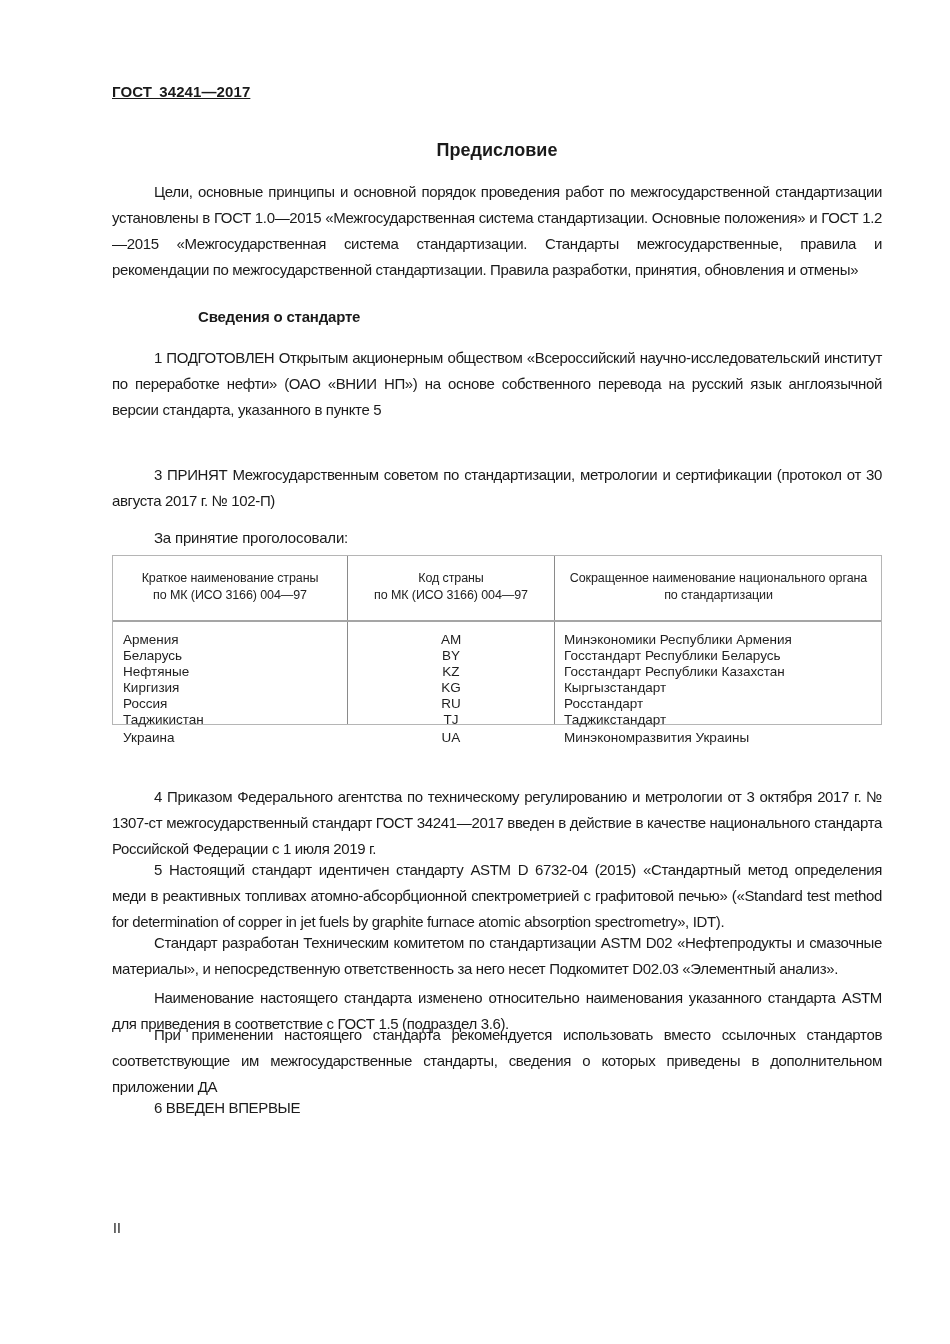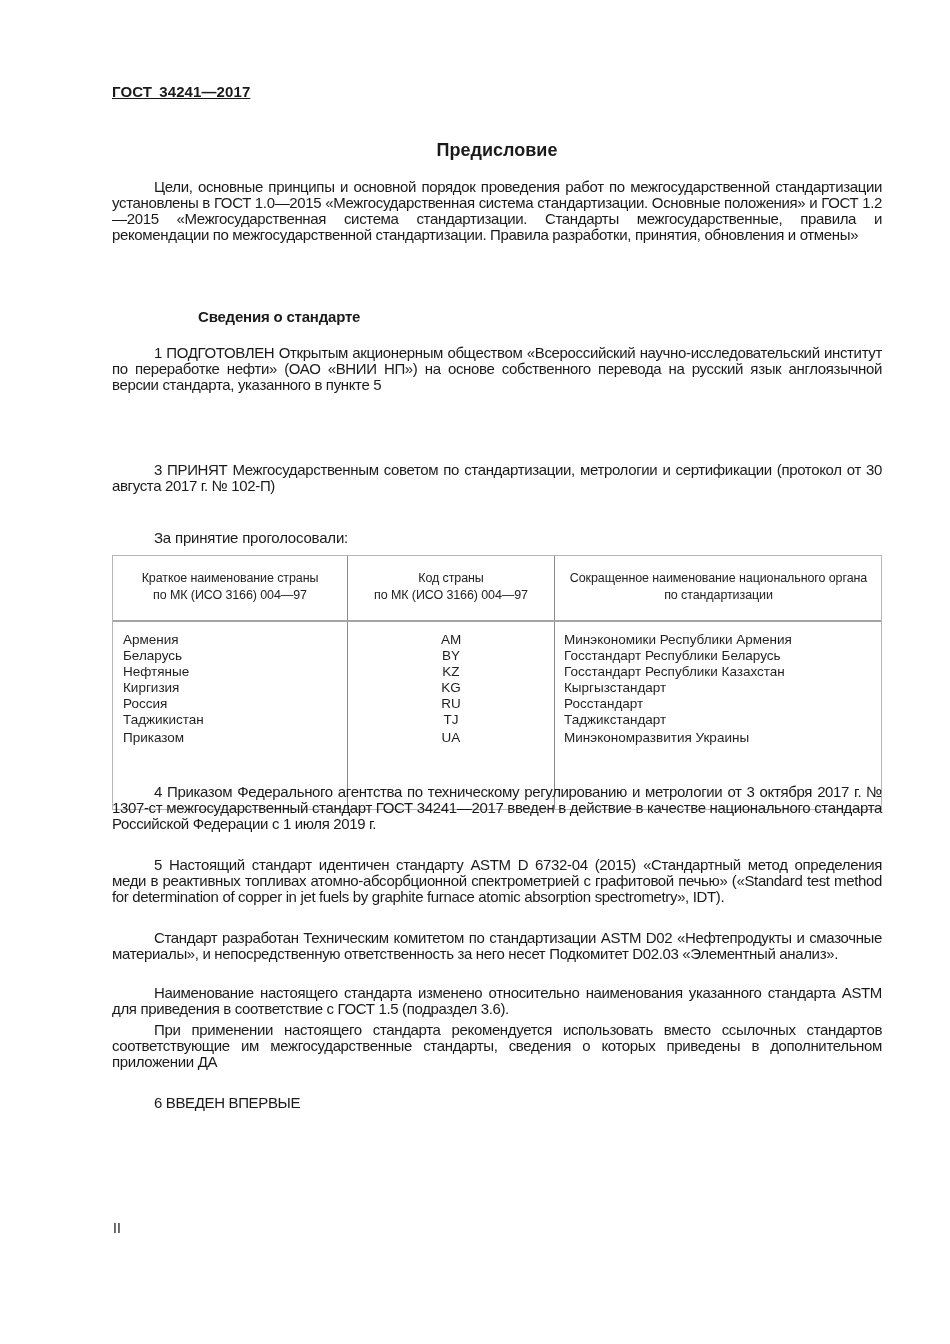--- a/index.html
+++ b/index.html
@@ -39,39 +39,39 @@
       font-size: 18px;
       font-weight: bold;
       padding-left: 44px;
       box-sizing: border-box;
     }
     .para {
       position: absolute;
       left: 112px;
       width: 770px;
       font-size: 15px;
-      line-height: 16px;
+      line-height: 26px;
       text-align: justify;
       text-indent: 42px;
       letter-spacing: -0.35px;
       margin: 0;
     }
     .subhead {
       position: absolute;
       left: 154px;
       font-size: 15px;
       font-weight: bold;
       letter-spacing: -0.2px;
     }
     .tbl {
       position: absolute;
       left: 112px;
       top: 555px;
       width: 770px;
-      height: 255px;
+      height: 170px;
       border: 1px solid #b5b5b5;
       box-sizing: border-box;
     }
     .tbl .col-div {
       position: absolute;
       top: 0;
       bottom: 0;
       width: 1px;
       background: #8a8a8a;
     }
@@ -146,21 +146,21 @@
       <div>по стандартизации</div>
     </div>
 
     <div class="bcol" style="left:10px;">
       <div>Армения</div>
       <div>Беларусь</div>
       <div>Нефтяные</div>
       <div>Киргизия</div>
       <div>Россия</div>
       <div>Таджикистан</div>
-      <div>Приказом</div>
+      <div>Украина</div>
     </div>
 
     <div class="bcol" style="left:235px; width:206px; text-align:center;">
       <div>AM</div>
       <div>BY</div>
       <div>KZ</div>
       <div>KG</div>
       <div>RU</div>
       <div>TJ</div>
       <div>UA</div>

